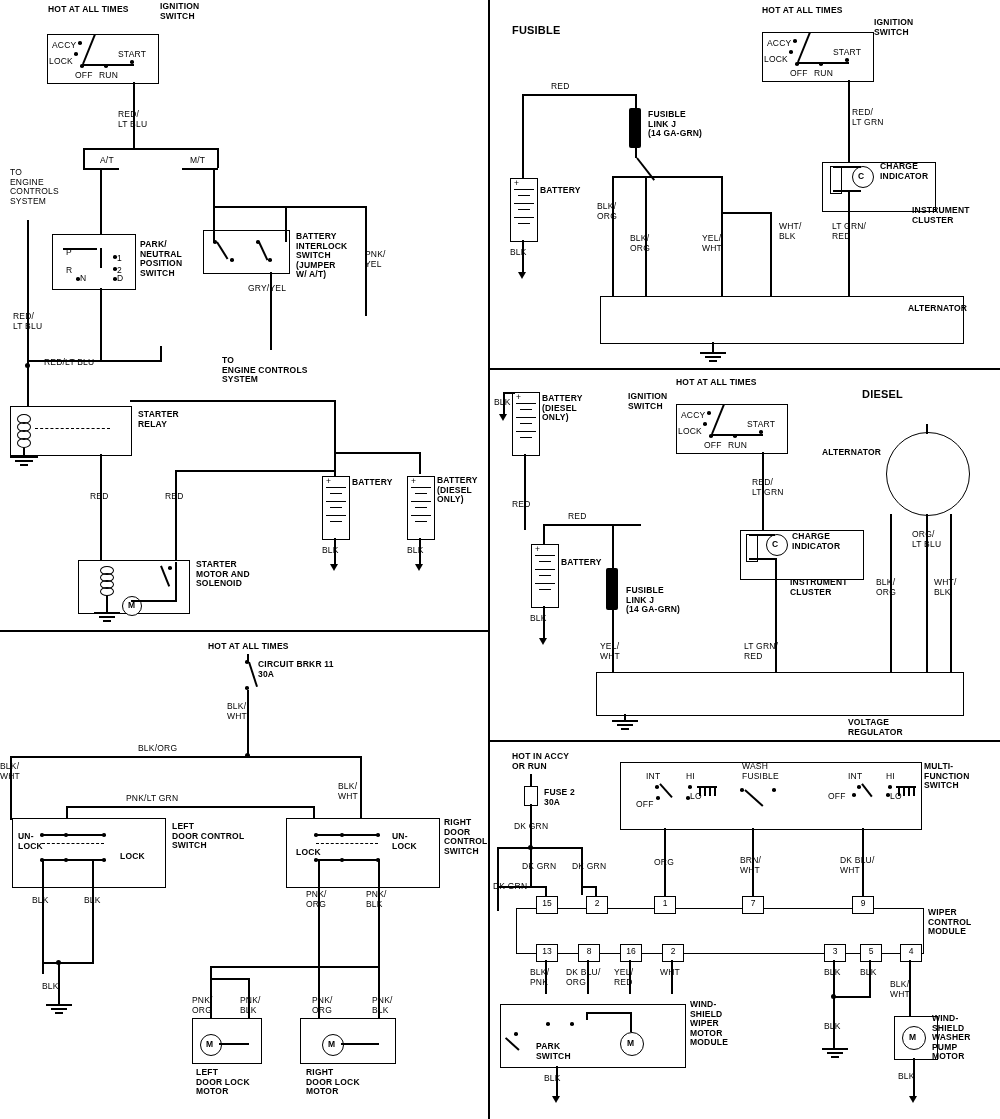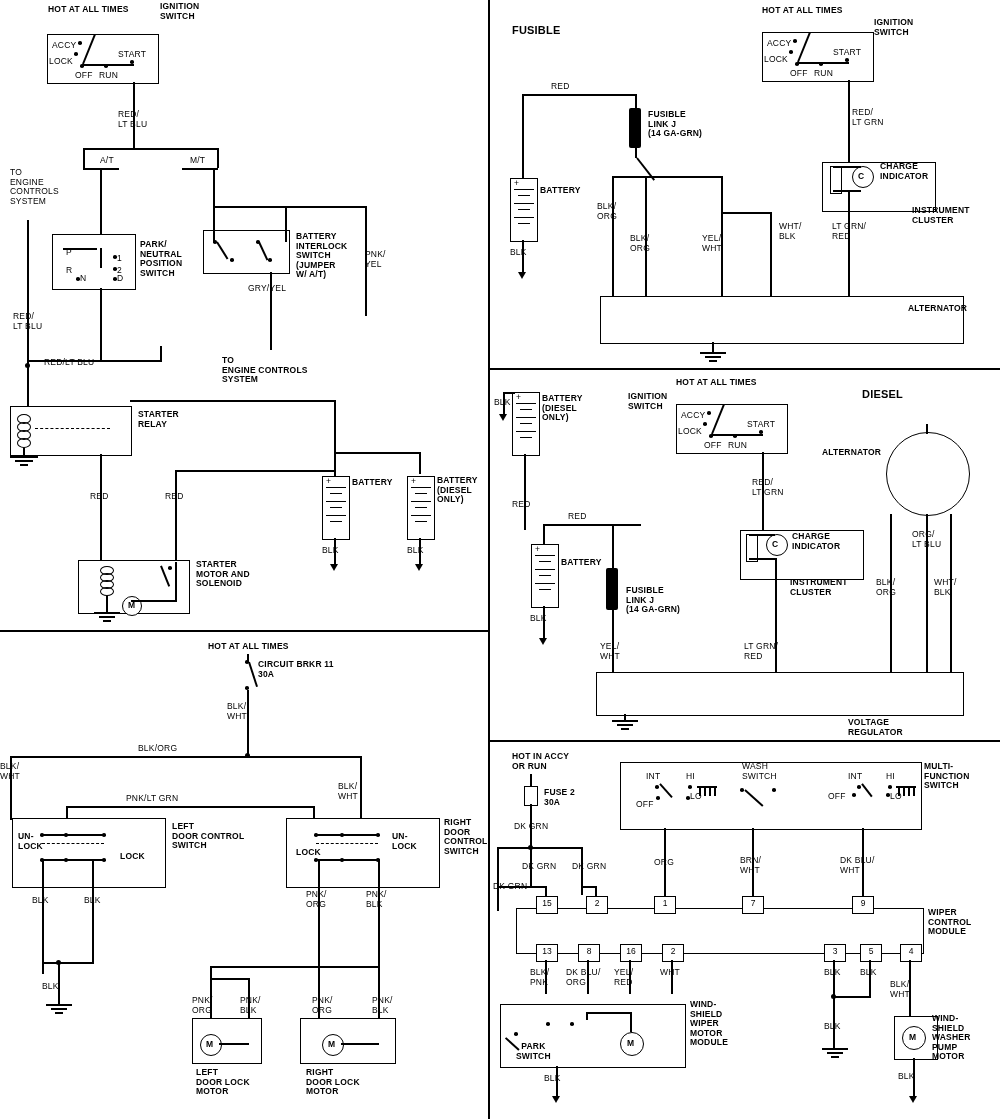--- a/index.html
+++ b/index.html
@@ -554,21 +554,21 @@
   <div class="sdot" style="left:686px;top:796px;"></div>
   <div class="wire" style="left:659px;top:784px;width:1.8px;height:18px;transform:rotate(-42deg);transform-origin:top center;"></div>
   <div class="res" style="left:697px;top:782px;width:20px;height:16px;">
     <i style="left:0;top:4px;width:20px;height:2px;"></i>
     <i style="left:2px;top:6px;width:2px;height:8px;"></i>
     <i style="left:7px;top:6px;width:2px;height:8px;"></i>
     <i style="left:12px;top:6px;width:2px;height:8px;"></i>
     <i style="left:17px;top:6px;width:2px;height:8px;"></i>
   </div>
   <div class="lbl" style="left:742px;top:762px;">WASH
-SWITCH</div>
+FUSIBLE</div>
   <div class="sdot" style="left:740px;top:788px;"></div>
   <div class="sdot" style="left:772px;top:788px;"></div>
   <div class="wire" style="left:744px;top:790px;width:1.8px;height:24px;transform:rotate(-48deg);transform-origin:top center;"></div>
   <div class="lbl" style="left:848px;top:772px;">INT</div>
   <div class="lbl" style="left:886px;top:772px;">HI</div>
   <div class="lbl" style="left:828px;top:792px;">OFF</div>
   <div class="lbl" style="left:890px;top:792px;">LO</div>
   <div class="sdot" style="left:857px;top:785px;"></div>
   <div class="sdot" style="left:852px;top:793px;"></div>
   <div class="sdot" style="left:888px;top:785px;"></div>
@@ -651,21 +651,21 @@
   <div class="box" style="left:500px;top:1004px;width:184px;height:62px;"></div>
   <div class="lbl b" style="left:690px;top:1000px;">WIND-
 SHIELD
 WIPER
 MOTOR
 MODULE</div>
   <div class="sdot" style="left:514px;top:1032px;"></div>
   <div class="sdot" style="left:546px;top:1022px;"></div>
   <div class="sdot" style="left:570px;top:1022px;"></div>
   <div class="wire" style="left:518px;top:1032px;width:1.8px;height:18px;transform:rotate(-48deg);transform-origin:bottom center;"></div>
-  <div class="lbl b" style="left:516px;top:1042px;text-align:center;">PARK
+  <div class="lbl b" style="left:536px;top:1042px;">PARK
 SWITCH</div>
   <div class="circ" style="left:620px;top:1032px;width:22px;height:22px;"></div>
   <div class="lbl b" style="left:627px;top:1039px;">M</div>
   <div class="wire v" style="left:630px;top:1012px;height:20px;"></div>
   <div class="wire h" style="left:586px;top:1012px;width:46px;"></div>
   <div class="wire v" style="left:586px;top:1012px;height:8px;"></div>
   <div class="wire v" style="left:556px;top:1066px;height:30px;"></div>
   <div class="lbl" style="left:544px;top:1074px;">BLK</div>
   <div class="arrowdn" style="left:552px;top:1096px;"></div>
 

